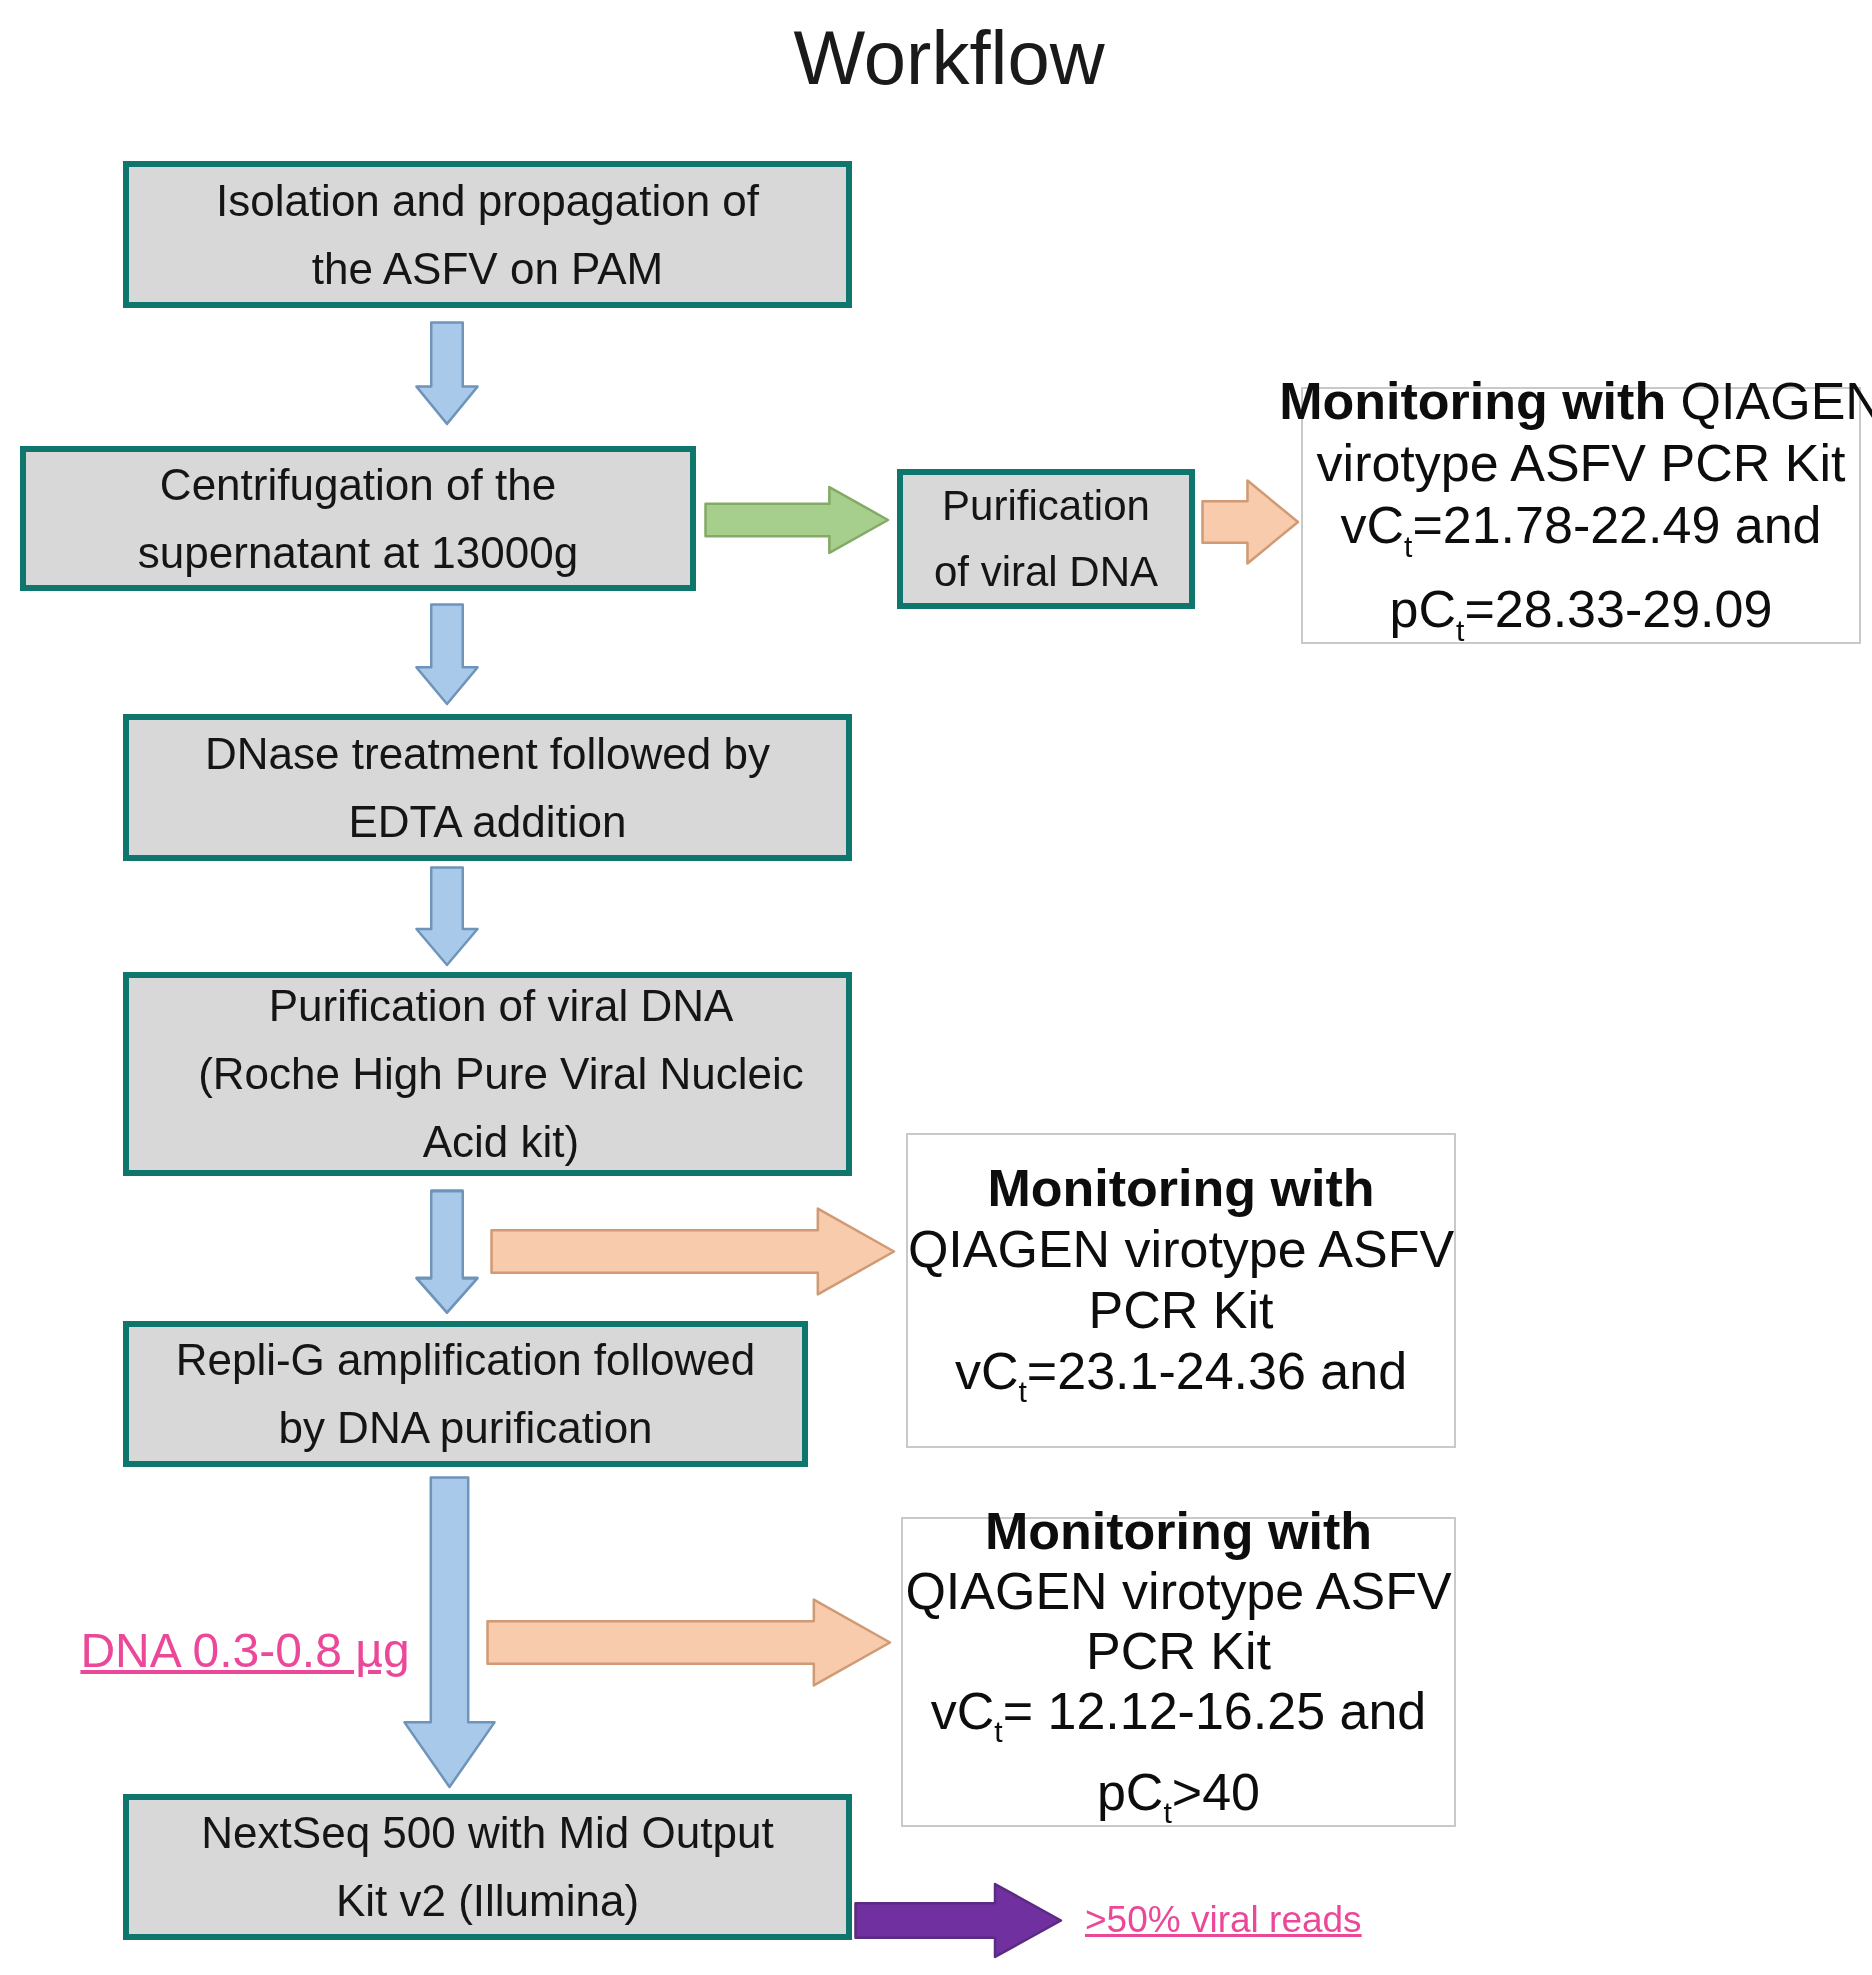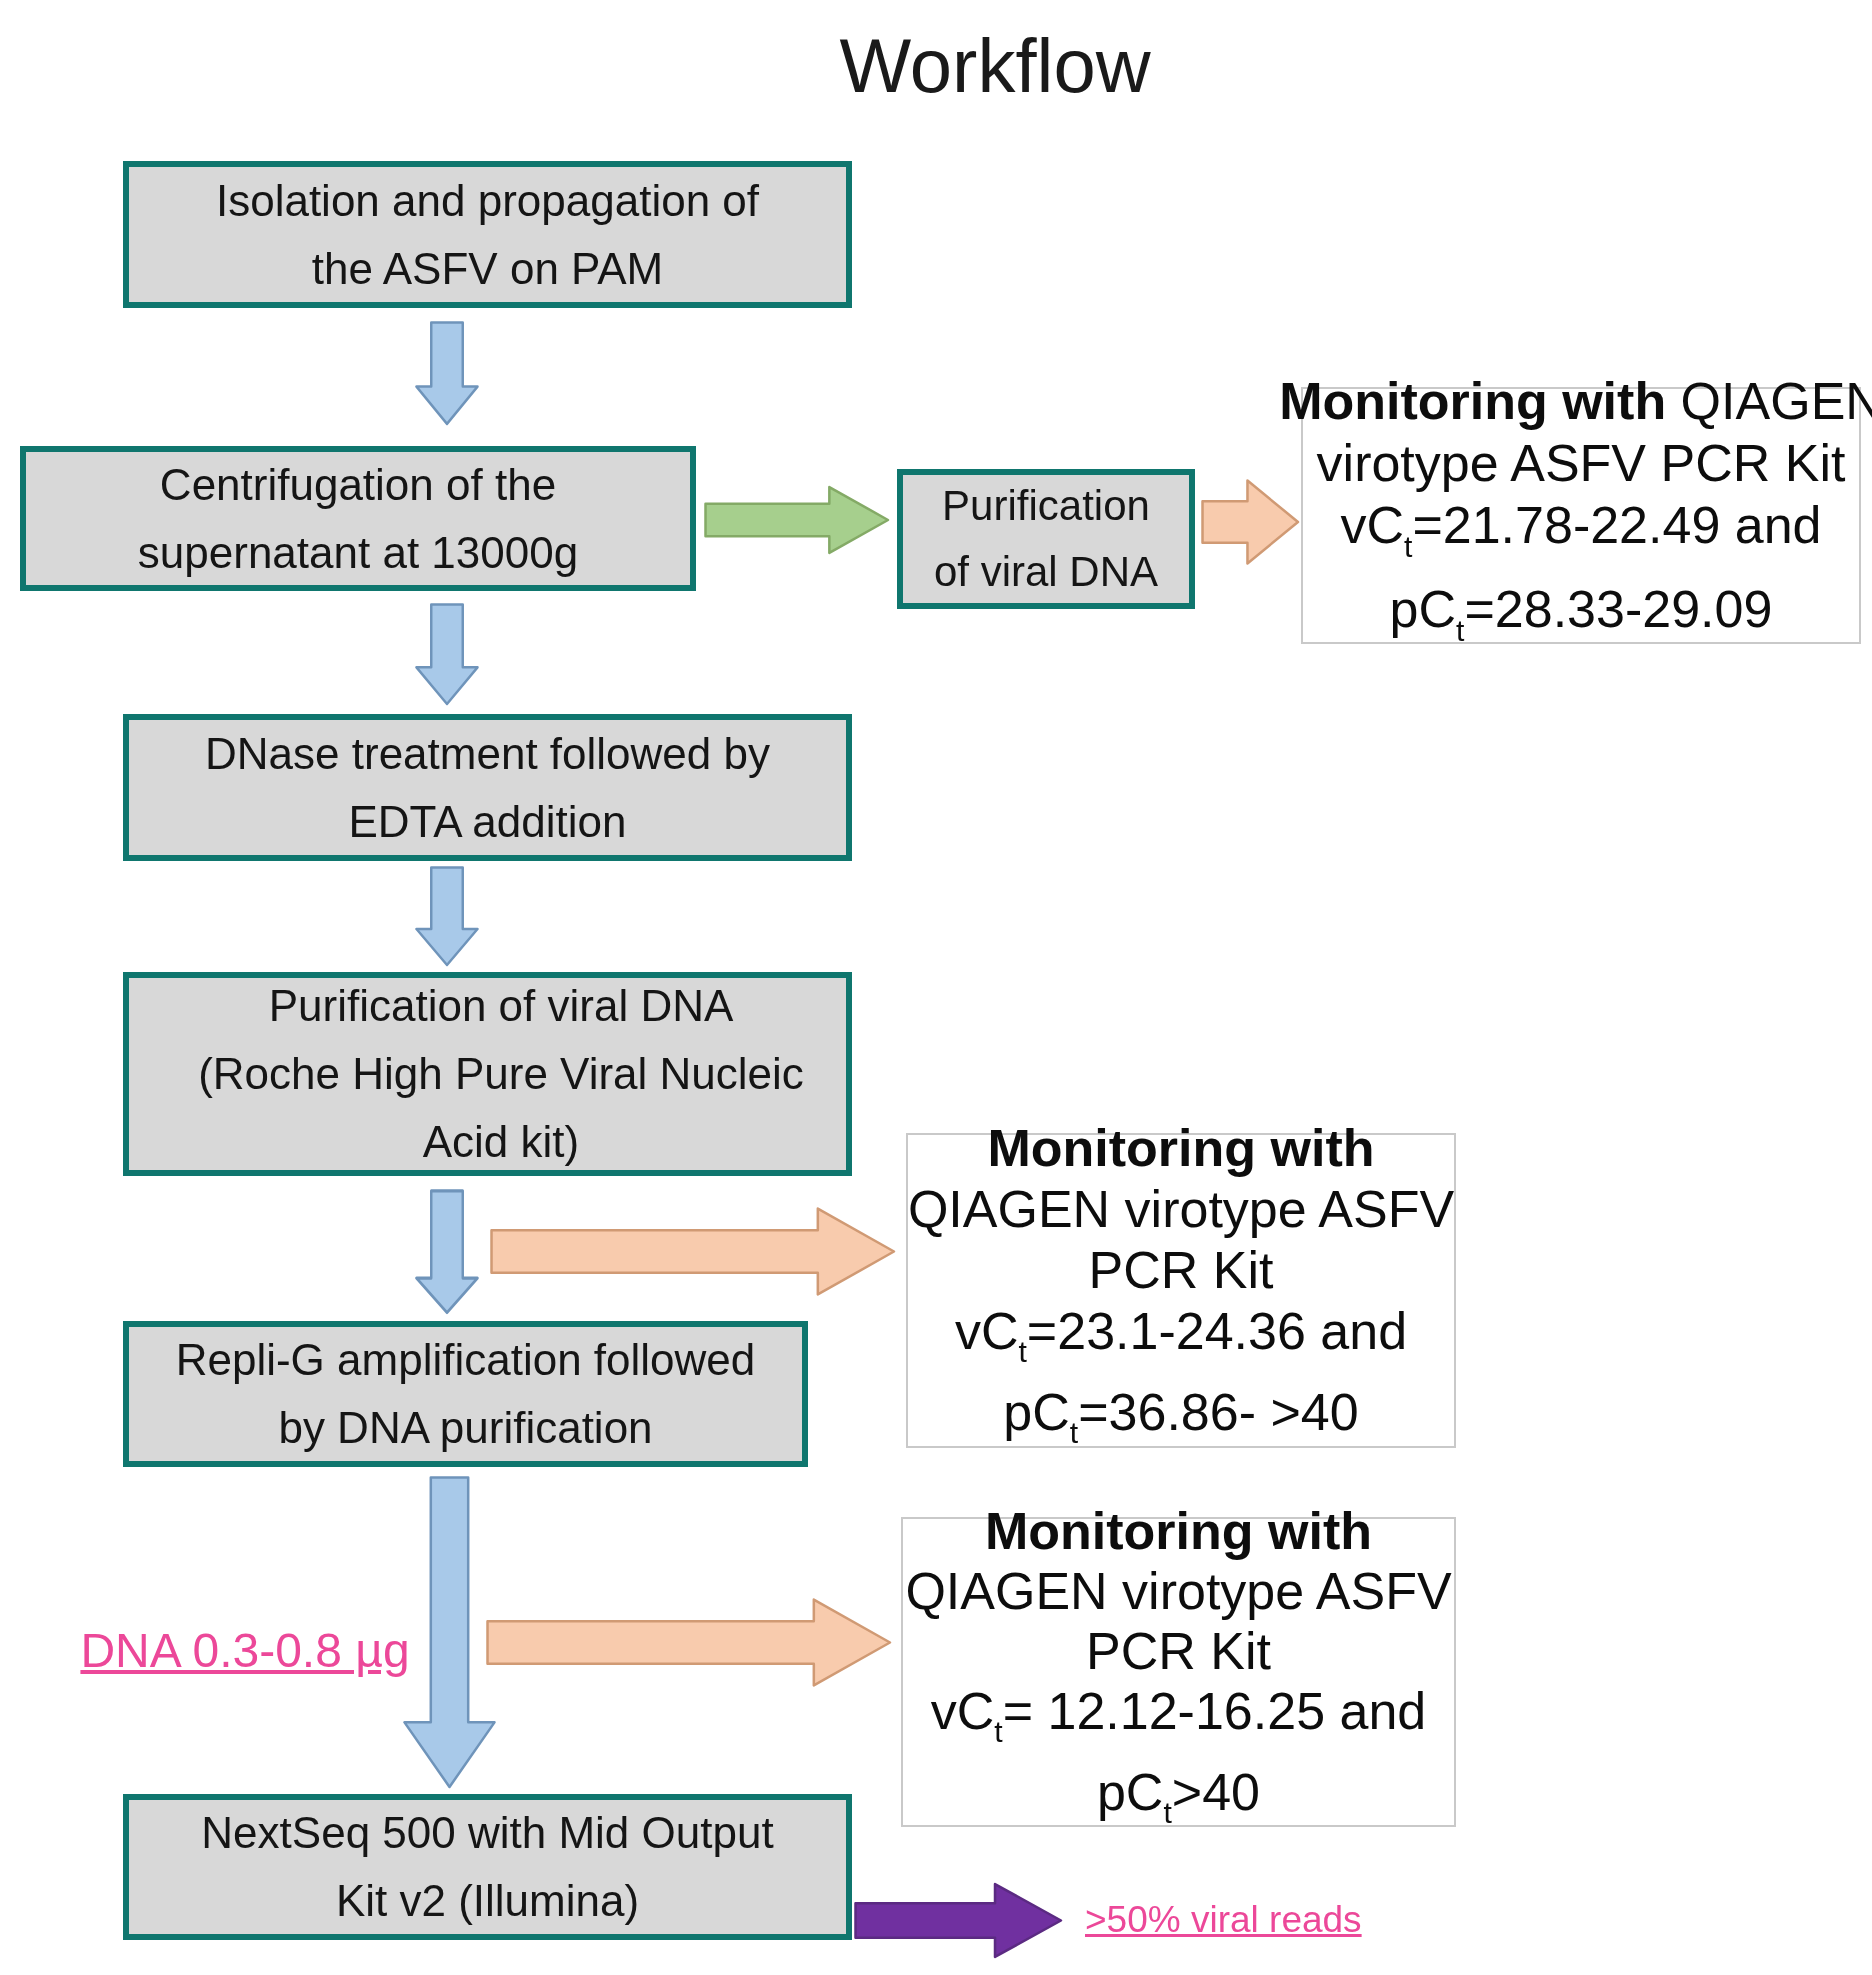--- a/index.html
+++ b/index.html
@@ -6,23 +6,23 @@
   #canvas{
     position:relative;
     width:1872px;height:1975px;
     background:#ffffff;
     font-family:"Liberation Sans", sans-serif;
     color:#111111;
     overflow:hidden;
   }
   .abs{position:absolute;}
   #title{
-    left:692px;top:10px;width:606px;height:96px;
+    left:646px;top:10px;width:606px;height:96px;
     font-size:76px;line-height:96px;text-align:center;
-    color:#1a1a1a;font-weight:400;margin-top:8px;
+    color:#1a1a1a;font-weight:400;
   }
   .gbox{
     background:#d8d8d8;
     border:6px solid #0f766e;
     box-sizing:border-box;
     display:flex;flex-direction:column;justify-content:center;align-items:center;
     text-align:center;
   }
   .wbox{
     background:#ffffff;
@@ -96,21 +96,20 @@
     <div class="line">virotype ASFV PCR Kit</div>
     <div class="line"><span>vC</span><span class="sub">t</span><span>=21.78-22.49 and</span></div>
     <div class="line"><span>pC</span><span class="sub">t</span><span>=28.33-29.09</span></div>
   </div>
 
   <div id="m2" class="abs wbox" style="left:906px;top:1133px;width:550px;height:315px;">
     <div class="line"><b>Monitoring with</b></div>
     <div class="line">QIAGEN virotype ASFV</div>
     <div class="line">PCR Kit</div>
     <div class="line"><span>vC</span><span class="sub">t</span><span>=23.1-24.36 and</span></div>
-    <div class="line"><span>pC</span><span class="sub">t</span><span>=36.86- &gt;40</span></div>
   </div>
 
   <div id="m3" class="abs wbox" style="left:901px;top:1517px;width:555px;height:310px;">
     <div class="line"><b>Monitoring with</b></div>
     <div class="line">QIAGEN virotype ASFV</div>
     <div class="line">PCR Kit</div>
     <div class="line"><span>vC</span><span class="sub">t</span><span>= 12.12-16.25 and</span></div>
     <div class="line"><span>pC</span><span class="sub">t</span><span>&gt;40</span></div>
   </div>
 

